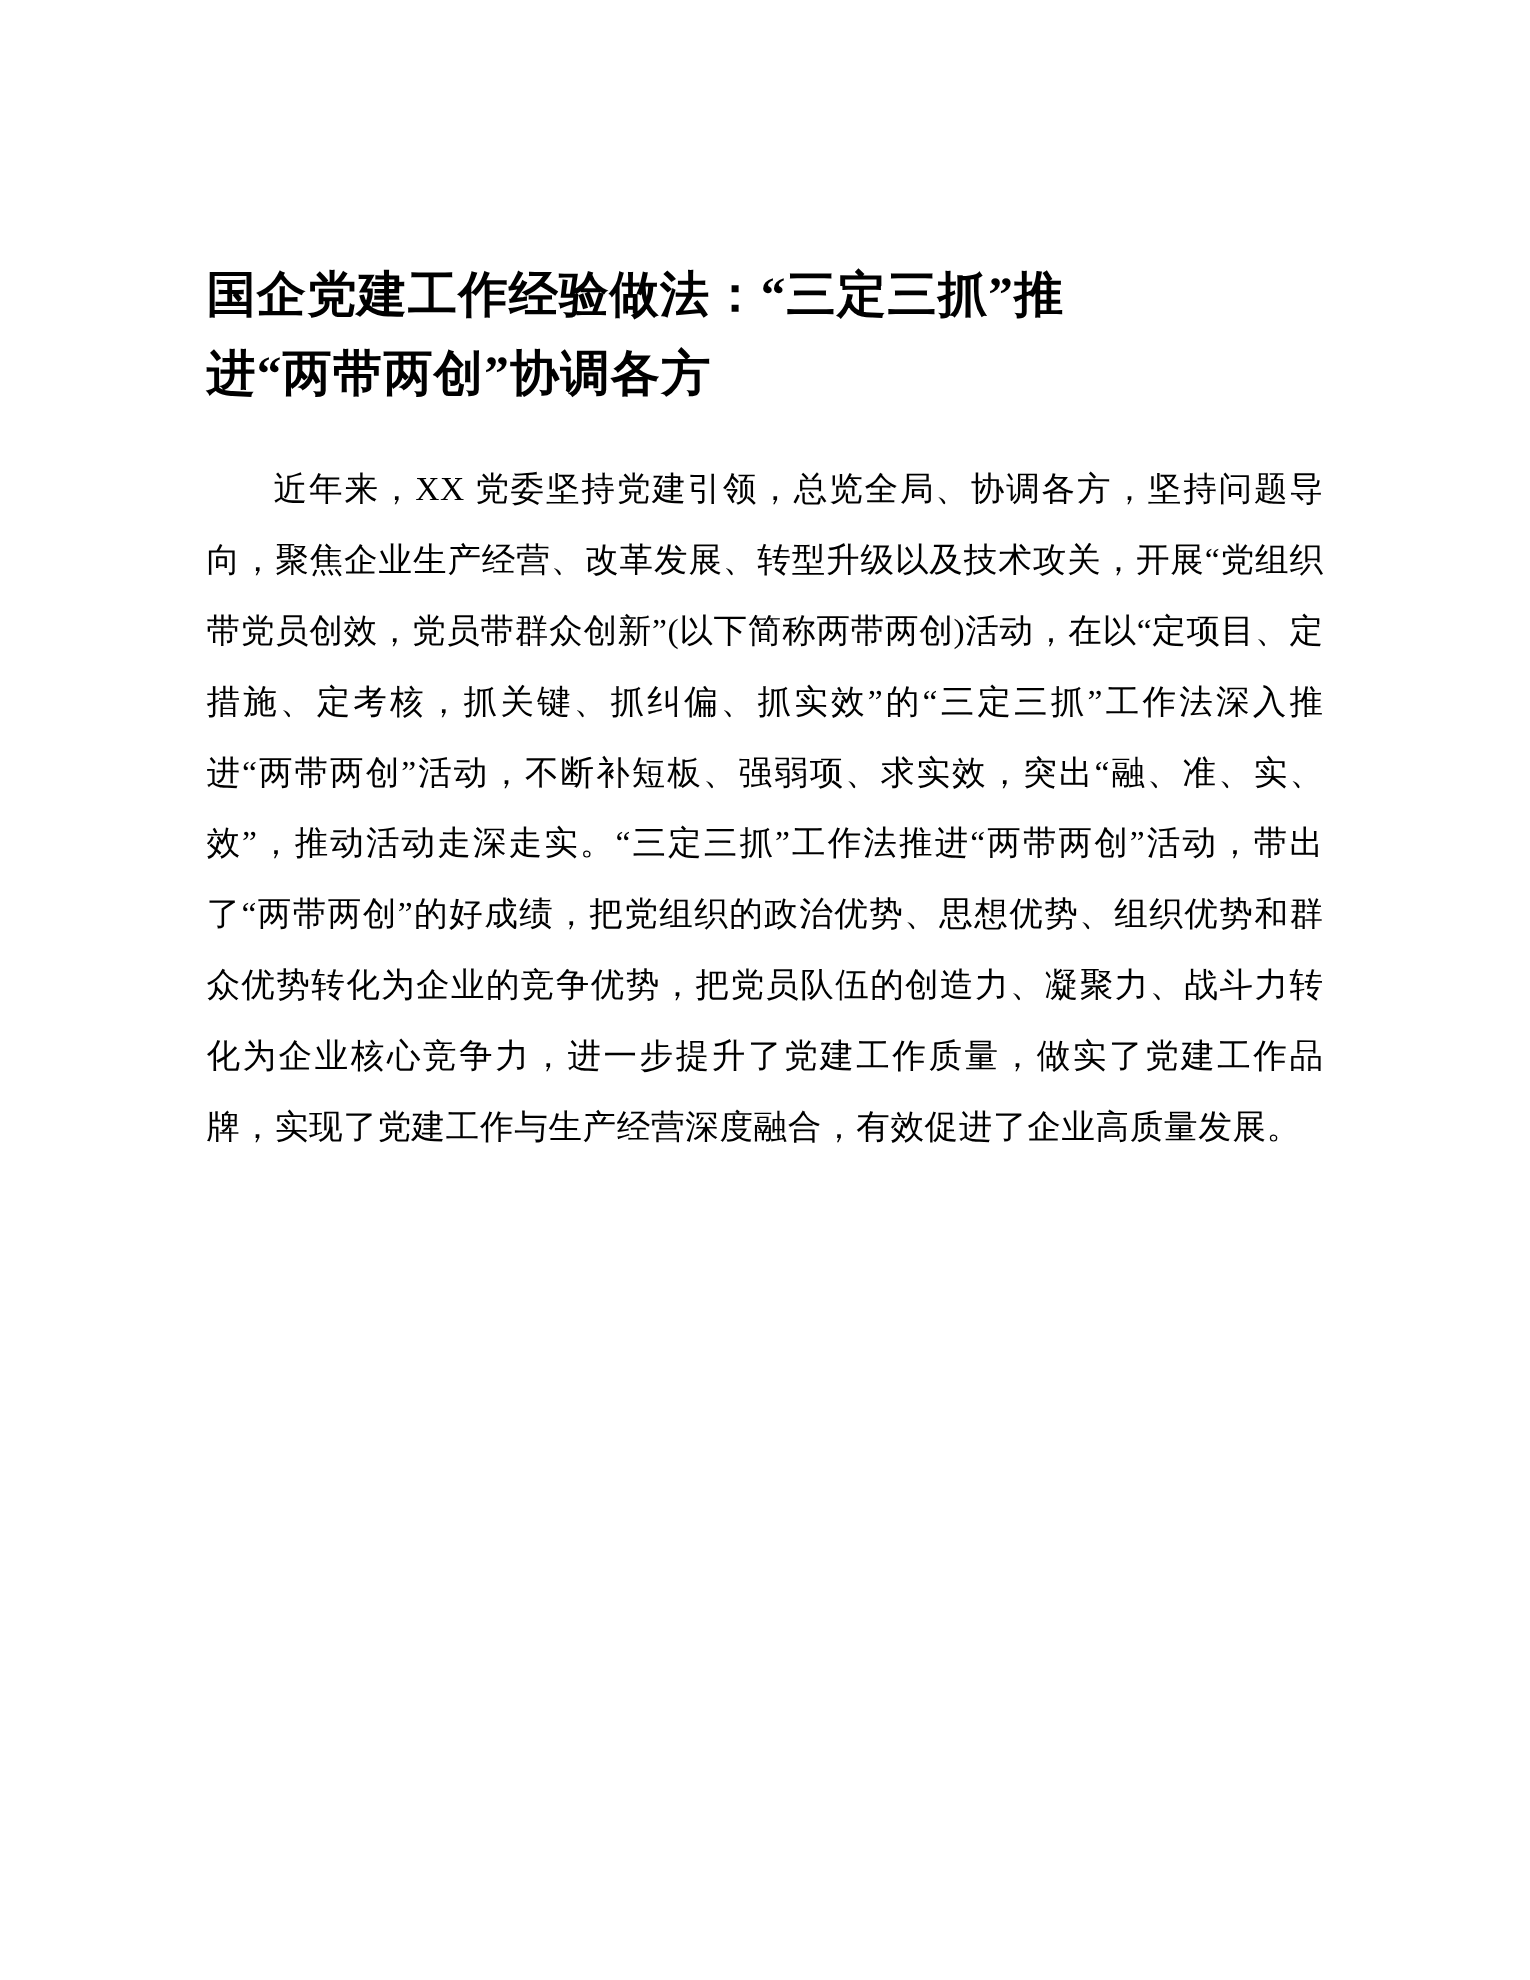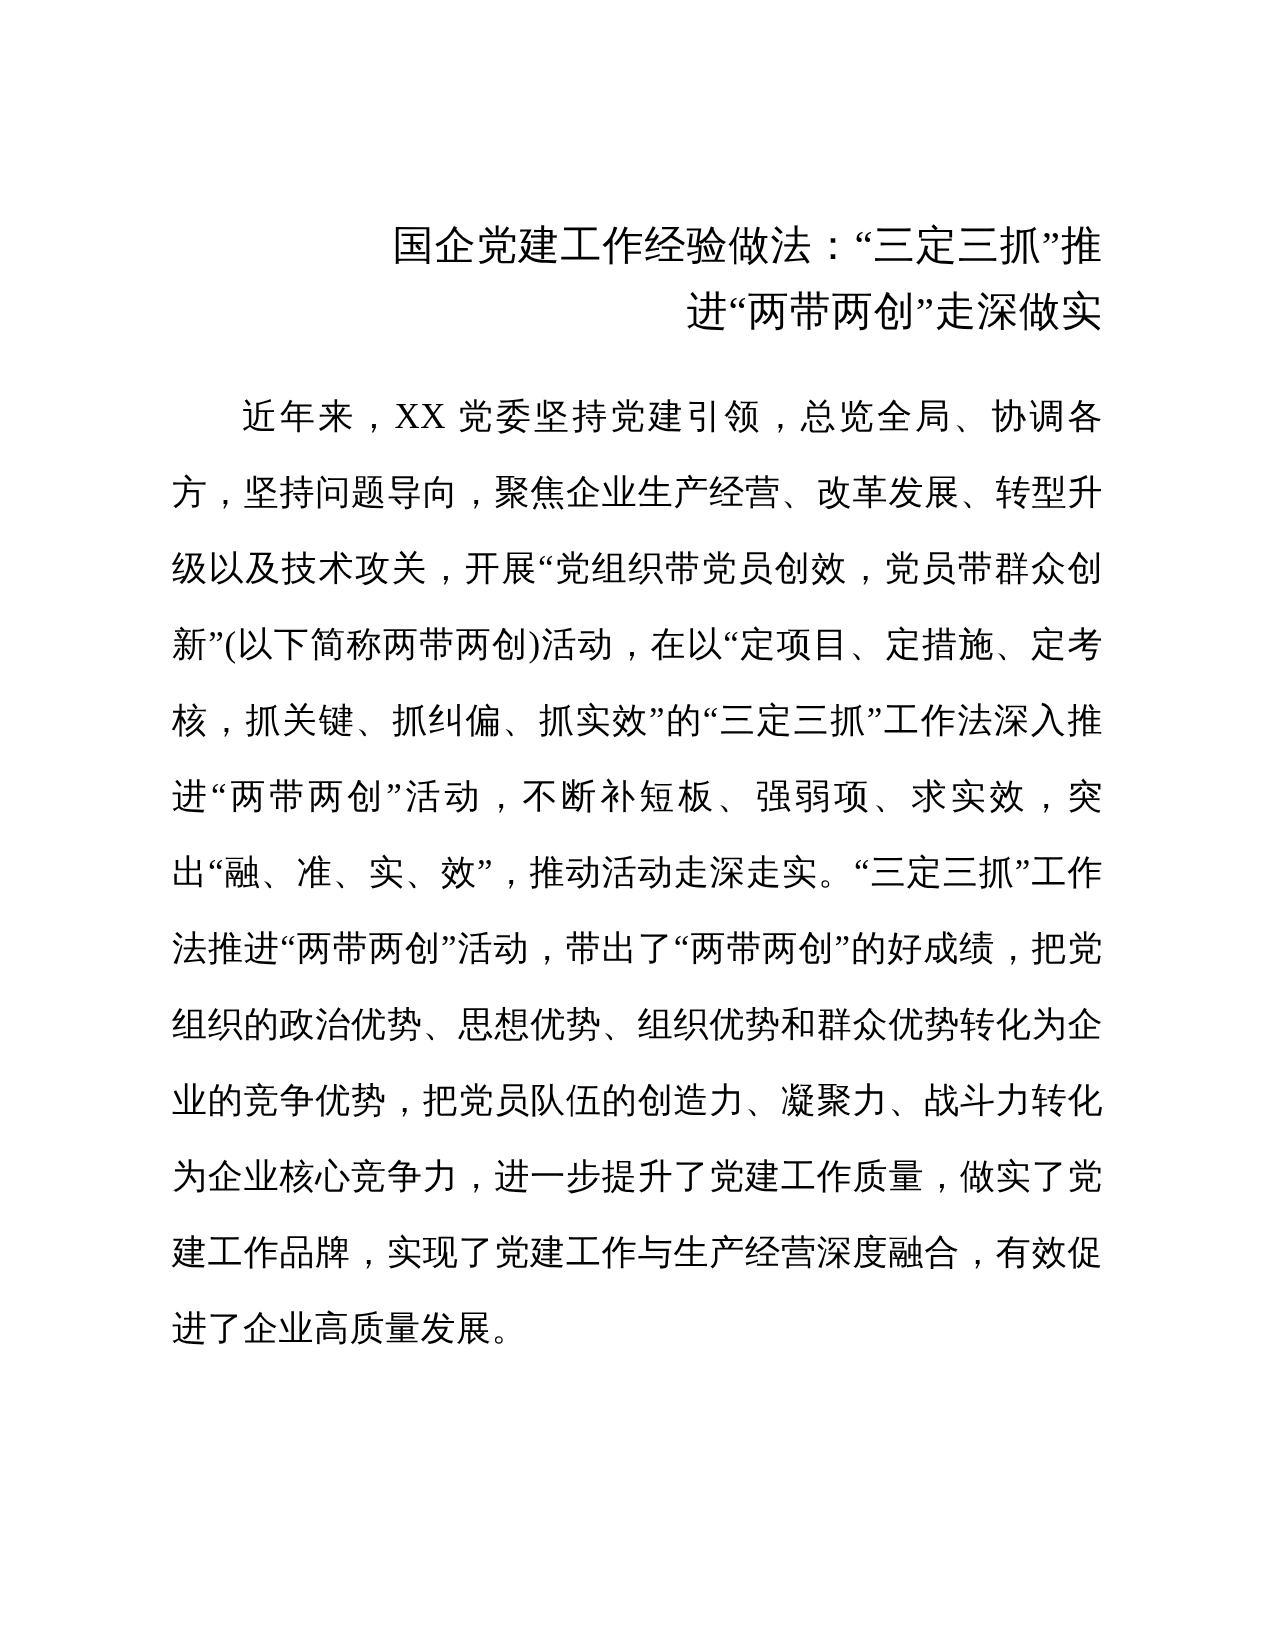--- a/index.html
+++ b/index.html
@@ -14,41 +14,41 @@
     background: #ffffff;
     box-sizing: border-box;
     padding: 212px 172px 0 172px;
     overflow: hidden;
     color: #000000;
     font-family: "Liberation Serif", serif;
   }
   .doc-title {
     margin: 0 0 34px 0;
     font-size: 41px;
-    font-weight: normal;
-    text-align: right;
+    font-weight: bold;
+    text-align: left;
     line-height: 1.62;
     letter-spacing: 1px;
   }
   .doc-title .title-line {
     display: block;
   }
   .para {
     margin: 0 0 32px 0;
-    font-size: 35px;
-    line-height: 76px;
+    font-size: 28px;
+    line-height: 59px;
     text-align: justify;
     text-indent: 2em;
     letter-spacing: 0.5px;
   }
 </style>
 </head>
 <body>
 
 <div class="page">
   <h1 class="doc-title">
     <span class="title-line">国企党建工作经验做法：“三定三抓”推</span>
-    <span class="title-line">进“两带两创”走深做实</span>
+    <span class="title-line">进“两带两创”协调各方</span>
   </h1>
 
   <p class="para">近年来，XX 党委坚持党建引领，总览全局、协调各方，坚持问题导向，聚焦企业生产经营、改革发展、转型升级以及技术攻关，开展“党组织带党员创效，党员带群众创新”(以下简称两带两创)活动，在以“定项目、定措施、定考核，抓关键、抓纠偏、抓实效”的“三定三抓”工作法深入推进“两带两创”活动，不断补短板、强弱项、求实效，突出“融、准、实、效”，推动活动走深走实。“三定三抓”工作法推进“两带两创”活动，带出了“两带两创”的好成绩，把党组织的政治优势、思想优势、组织优势和群众优势转化为企业的竞争优势，把党员队伍的创造力、凝聚力、战斗力转化为企业核心竞争力，进一步提升了党建工作质量，做实了党建工作品牌，实现了党建工作与生产经营深度融合，有效促进了企业高质量发展。</p>
 
 </div>
 
 </body></html>

